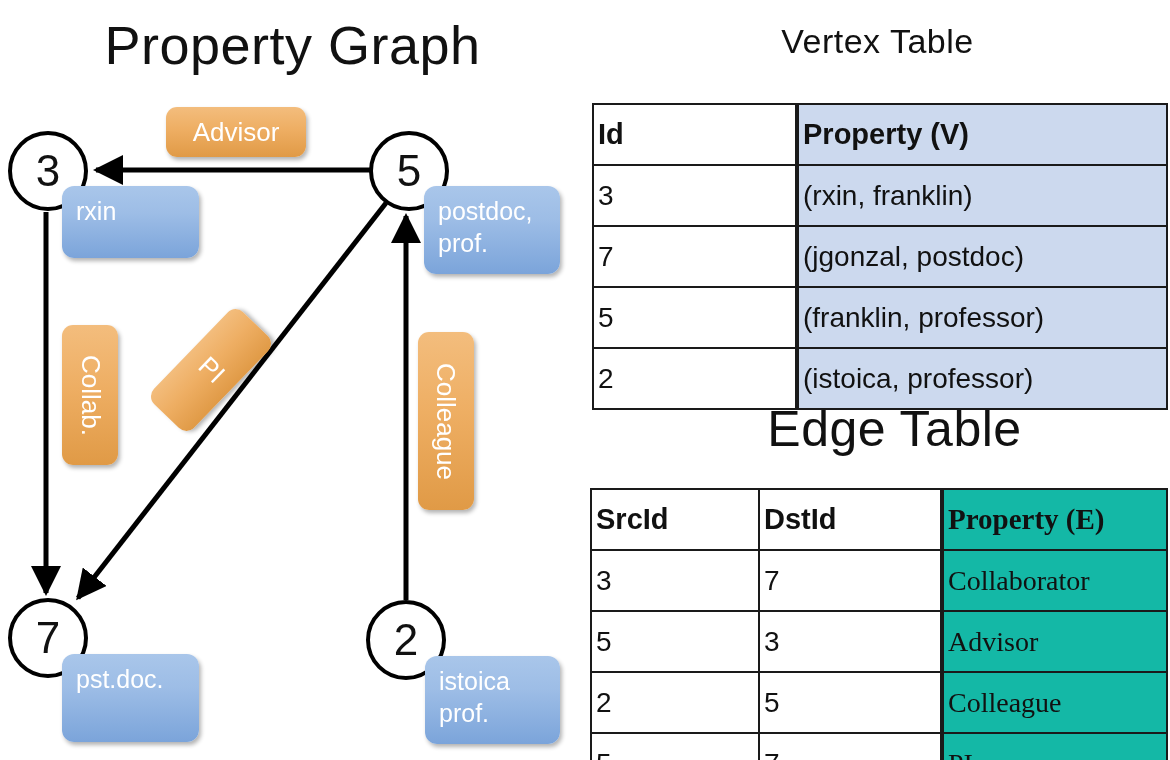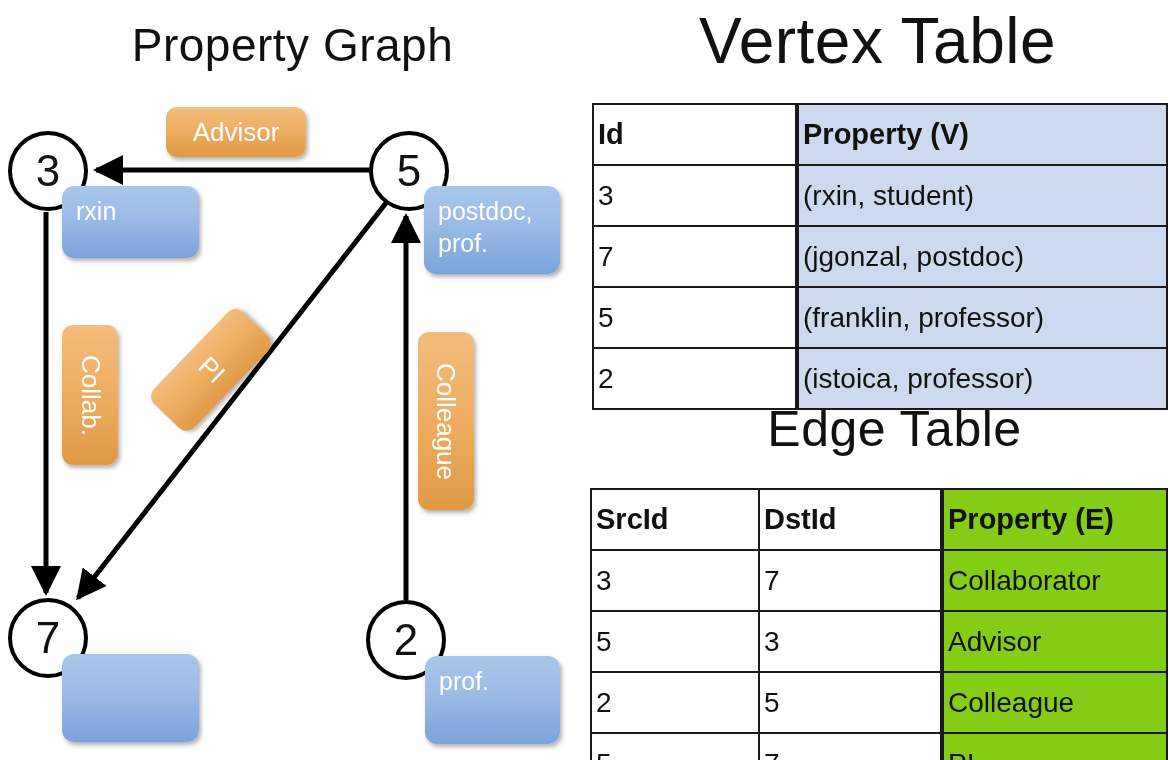--- a/index.html
+++ b/index.html
@@ -23,29 +23,29 @@
     font-weight: 300;
     color: #111111;
     white-space: nowrap;
     letter-spacing: 0.5px;
   }
   #title-property-graph {
     left: 0px;
     top: 12px;
     width: 585px;
     text-align: center;
-    font-size: 46px;
+    font-size: 54px;
     line-height: 66px;
   }
   #title-vertex-table {
     left: 585px;
     top: 10px;
     width: 585px;
     text-align: center;
-    font-size: 64px;
+    font-size: 34px;
     line-height: 62px;
   }
   #title-edge-table {
     left: 602px;
     top: 398px;
     width: 585px;
     text-align: center;
     font-size: 50px;
     line-height: 62px;
   }
@@ -156,21 +156,21 @@
   #vertex-table .col-id { width: 193px; background: #ffffff; }
   #vertex-table .col-prop { background: #ccd9ee; border-left-width: 4px; margin-top: 28px; }
 
   #edge-table {
     left: 590px;
     top: 488px;
     width: 578px;
   }
   #edge-table .col-src { width: 158px; background: #ffffff; }
   #edge-table .col-dst { width: 172px; background: #ffffff; margin-top: 44px; }
-  #edge-table .col-prop { background: #84cc16; border-left-width: 4px; }
+  #edge-table .col-prop { background: #14b8a6; border-left-width: 4px; font-family: Liberation Serif, serif; }
 </style>
 </head>
 <body>
 
 <div class="title" id="title-property-graph">Property Graph</div>
 
 <div class="title" id="title-vertex-table">Vertex Table</div>
 
 <div class="title" id="title-edge-table">Edge Table</div>
 
@@ -208,23 +208,25 @@
   <div class="prop-box" style="left:62px; top:186px; width:137px; height:72px;">
     <div>rxin</div>
   </div>
 
   <div class="prop-box" style="left:424px; top:186px; width:136px; height:88px;">
     <div>postdoc,</div>
     <div>prof.</div>
   </div>
 
   <div class="prop-box" style="left:62px; top:654px; width:137px; height:88px;">
+    <div>pst.doc.</div>
   </div>
 
   <div class="prop-box" style="left:425px; top:656px; width:135px; height:88px;">
+    <div>istoica</div>
     <div>prof.</div>
   </div>
 
   <div class="edge-label" style="left:166px; top:107px; width:140px; height:50px;">
     <span>Advisor</span>
   </div>
 
   <div class="edge-label vertical" style="left:62px; top:325px; width:56px; height:140px;">
     <span>Collab.</span>
   </div>
@@ -241,21 +243,21 @@
 <table class="data-table" id="vertex-table">
   <thead>
     <tr>
       <th class="col-id">Id</th>
       <th class="col-prop">Property (V)</th>
     </tr>
   </thead>
   <tbody>
     <tr>
       <td class="col-id">3</td>
-      <td class="col-prop">(rxin, student)</td>
+      <td class="col-prop">(rxin, franklin)</td>
     </tr>
     <tr>
       <td class="col-id">7</td>
       <td class="col-prop">(jgonzal, postdoc)</td>
     </tr>
     <tr>
       <td class="col-id">5</td>
       <td class="col-prop">(franklin, professor)</td>
     </tr>
     <tr>

